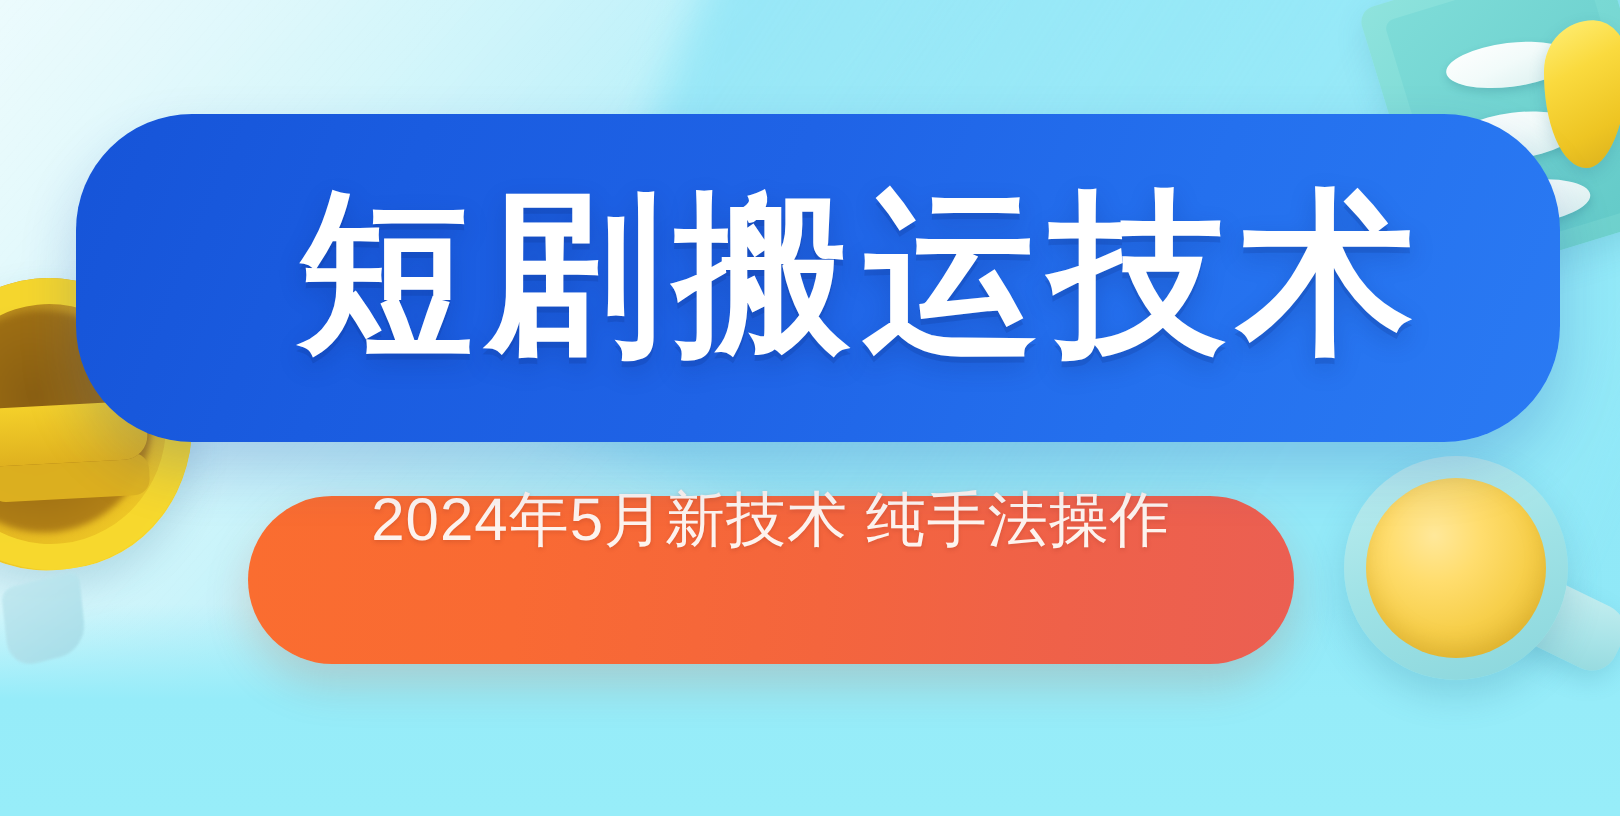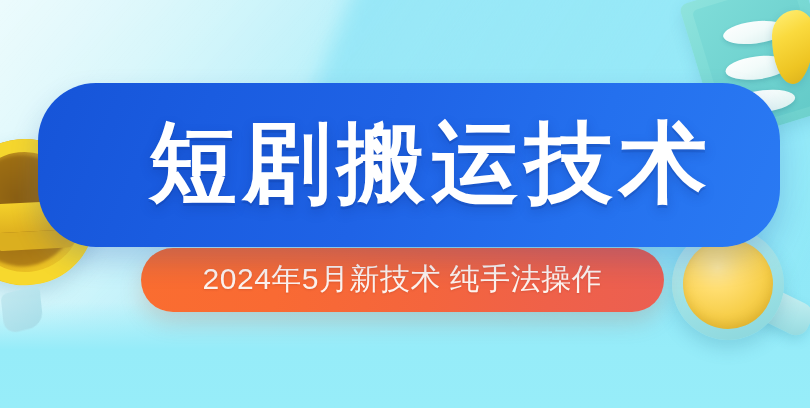--- a/index.html
+++ b/index.html
@@ -193,51 +193,50 @@
     height: 34px;
     border-radius: 13px;
     background: linear-gradient(160deg, #cdf1f2 0%, #a9e4e8 60%, #93d9de 100%);
     transform: rotate(26deg);
     box-shadow: 0 5px 12px rgba(40,110,140,0.18);
   }
 
   
   .pill-orange {
     position: absolute;
-    left: 141px;
+    left: 124px;
     top: 248px;
     width: 523px;
-    height: 64px;
+    height: 84px;
     border-radius: 42px;
     background: linear-gradient(95deg,
         #fa6d30 0%,
         #f96a33 26%,
         #f4653d 55%,
         #ef6149 78%,
         #eb5f52 100%);
     box-shadow: 0 10px 22px rgba(190,90,60,0.22);
     display: flex;
-    align-items: center;
     justify-content: center;
   }
   .subtitle {
     color: #fdf3ee;
     font-size: 30px;
     line-height: 1;
     letter-spacing: 0.5px;
     white-space: nowrap;
     text-shadow: 0 1px 2px rgba(150,50,30,0.25);
     margin-top: -2px;
   }
 
   
   .pill-blue {
     position: absolute;
     left: 38px;
-    top: 83px;
+    top: 57px;
     width: 742px;
     height: 164px;
     border-radius: 58px;
     background: linear-gradient(112deg,
         #1654d8 0%,
         #1a5ce0 22%,
         #1f63e6 46%,
         #2470ee 72%,
         #2a7af3 100%);
     box-shadow: 0 14px 28px rgba(25,70,170,0.22);

